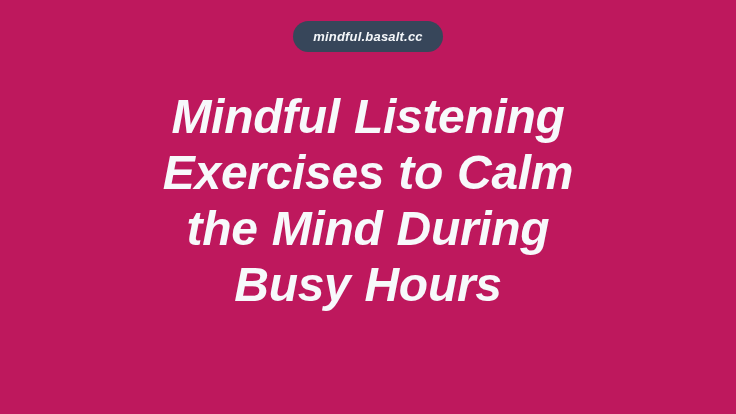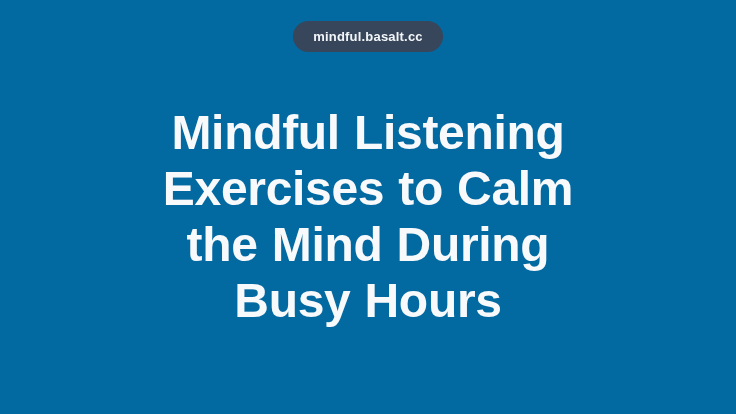--- a/index.html
+++ b/index.html
@@ -11,25 +11,26 @@
     width: 736px;
     height: 414px;
     overflow: hidden;
     font-family: "Liberation Sans", sans-serif;
   }
 
   .card {
     position: relative;
     width: 736px;
     height: 414px;
-    background: #0369a1;
+    background: #be185d;
     box-sizing: border-box;
     display: flex;
     flex-direction: column;
     align-items: center;
+    font-style: italic;
   }
 
   .domain-badge {
     margin-top: 21px;
     height: 31px;
     padding: 0 20px;
     border-radius: 999px;
     background: #37465a;
     display: flex;
     align-items: center;
@@ -47,21 +48,21 @@
   }
 
   .headline-wrap {
     margin-top: 37px;
     width: 470px;
     display: flex;
     justify-content: center;
   }
 
   .headline {
-    margin: 16px;
+    margin: 0;
     font-size: 48px;
     line-height: 56px;
     font-weight: 700;
     color: #f7f9fb;
     text-align: center;
     letter-spacing: -0.3px;
     word-spacing: 1px;
   }
 </style>
 </head>

